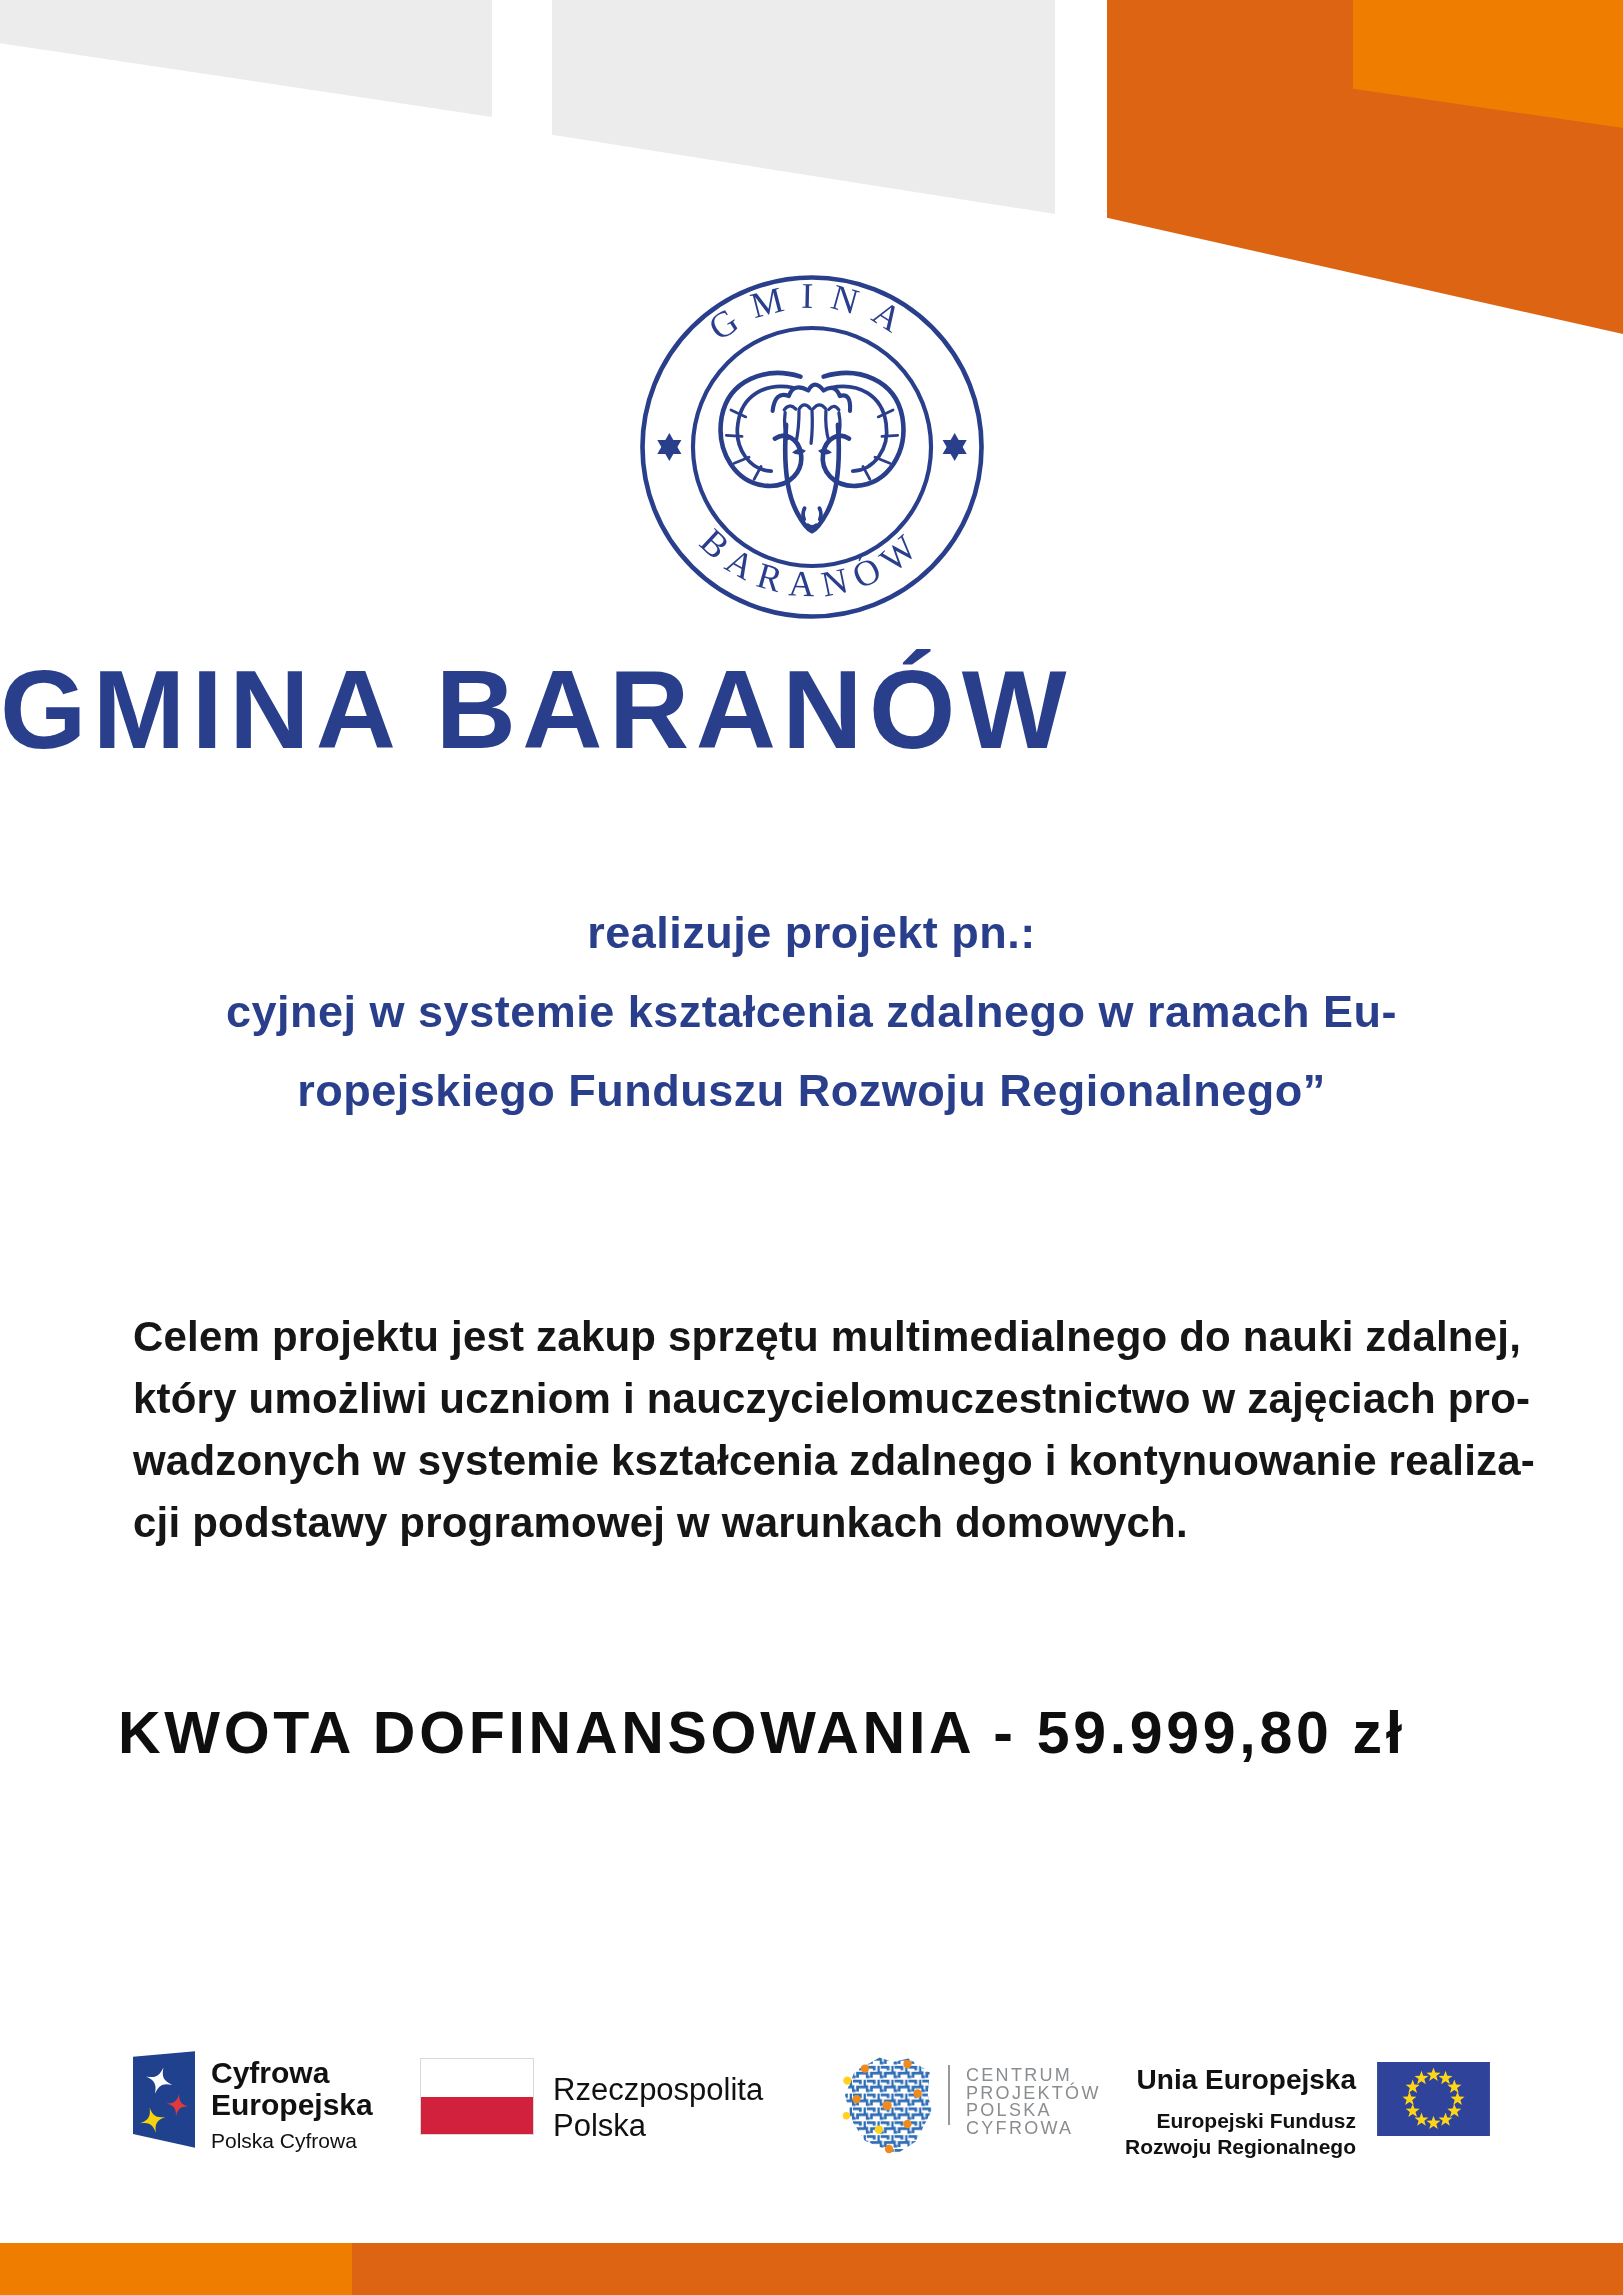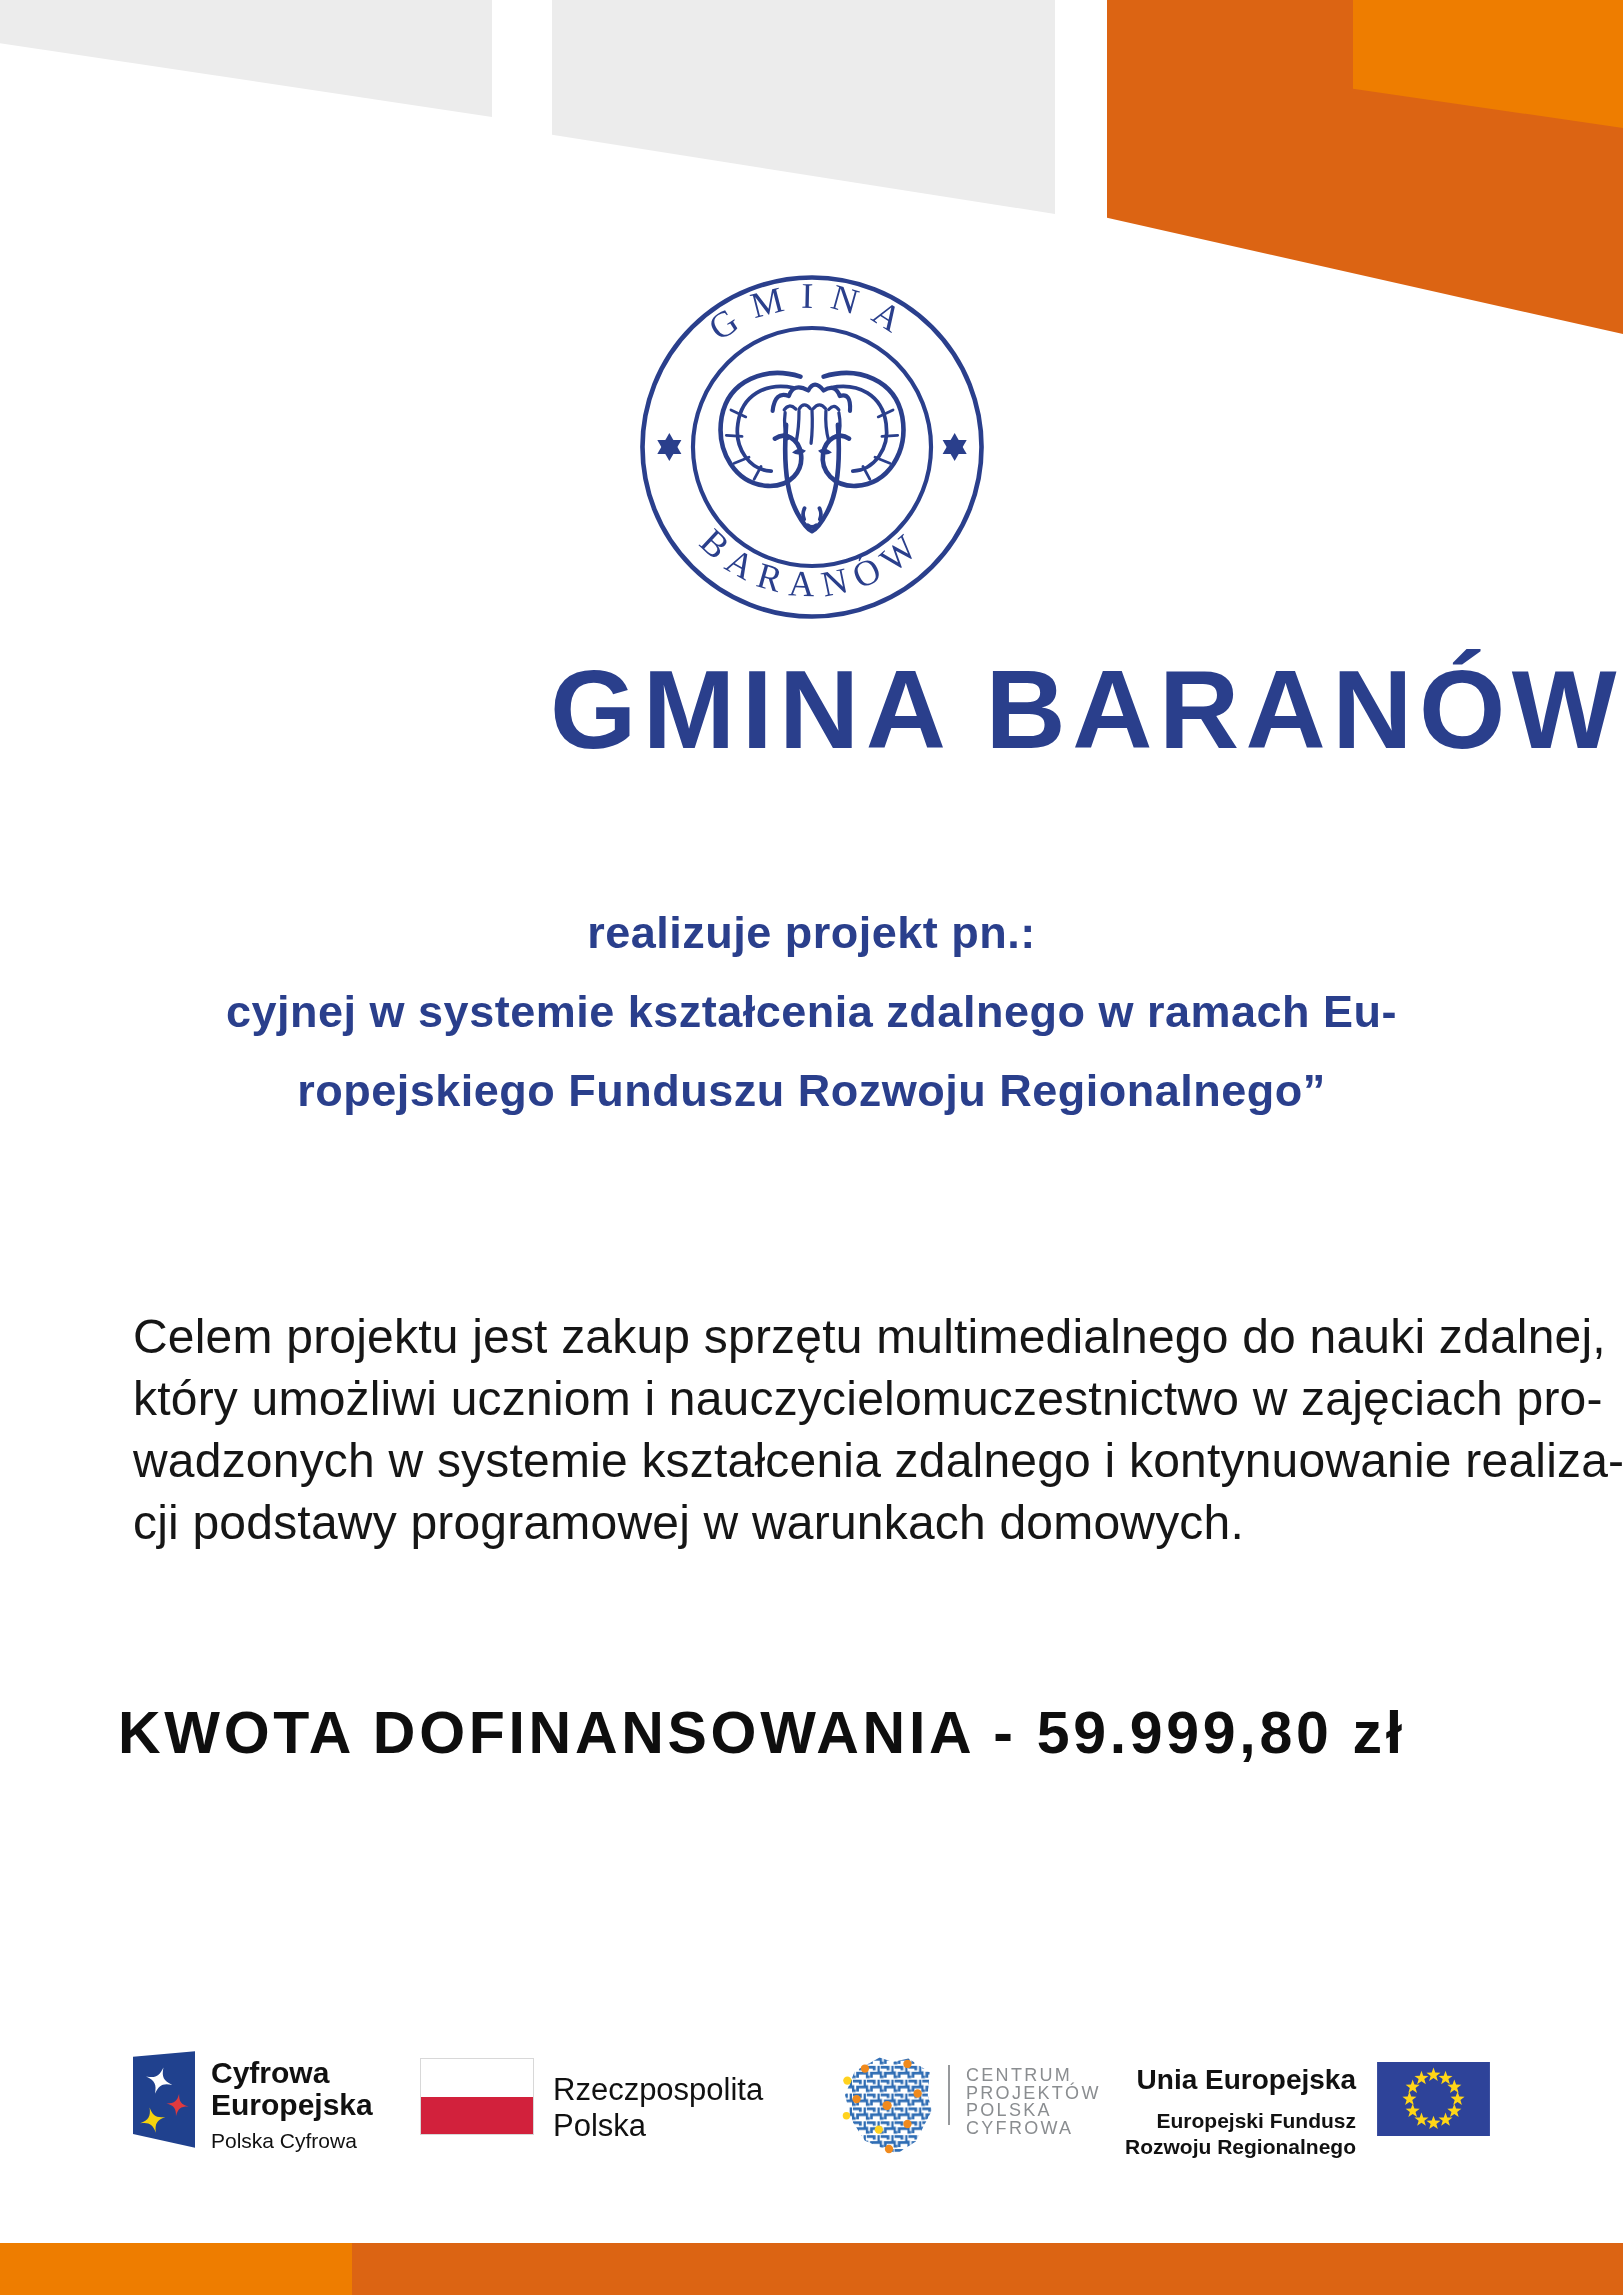--- a/index.html
+++ b/index.html
@@ -16,30 +16,30 @@
     clip-path:polygon(0 0,100% 0,100% 100%,0 63%);}
   .rib-orange-dark{left:1107px;top:0;width:516px;height:334px;background:#dc6413;
     clip-path:polygon(0 0,100% 0,100% 100%,0 65.2%);}
   .rib-orange-light{left:1353px;top:0;width:270px;height:128px;background:#ee7d00;
     clip-path:polygon(0 0,100% 0,100% 100%,0 69.3%);}
 
   
   .seal{left:636px;top:271px;width:352px;height:352px;}
 
   
-  .title{left:0;right:0;top:655px;text-align:right;color:#2a3f8c;
+  .title{left:0;right:12px;top:655px;text-align:left;color:#2a3f8c;
     font-size:111px;line-height:1;font-weight:bold;letter-spacing:6.5px;white-space:nowrap;}
 
   
   .intro{left:0;right:0;top:893px;text-align:center;color:#2a3f8c;
     font-size:45px;line-height:79px;font-weight:bold;letter-spacing:0.5px;white-space:nowrap;}
 
   
   .descr{left:133px;top:1306px;width:1388px;color:#161616;
-    font-size:48px;line-height:62px;letter-spacing:0.2px;white-space:nowrap;}
+    font-size:42px;line-height:62px;letter-spacing:0.2px;white-space:nowrap;font-weight:bold;}
 
   
   .funding{left:118px;top:1704px;color:#0e0e0e;font-size:59px;line-height:1;
     font-weight:bold;letter-spacing:3.7px;white-space:nowrap;}
 
   
   .fe-logo{left:133px;top:2051px;width:62px;height:97px;}
   .fe-text{left:211px;top:2057px;color:#111;}
   .fe-text .l1,.fe-text .l2{font-size:30px;line-height:32px;font-weight:bold;}
   .fe-text .l3{font-size:21px;line-height:23px;margin-top:8.3px;}

